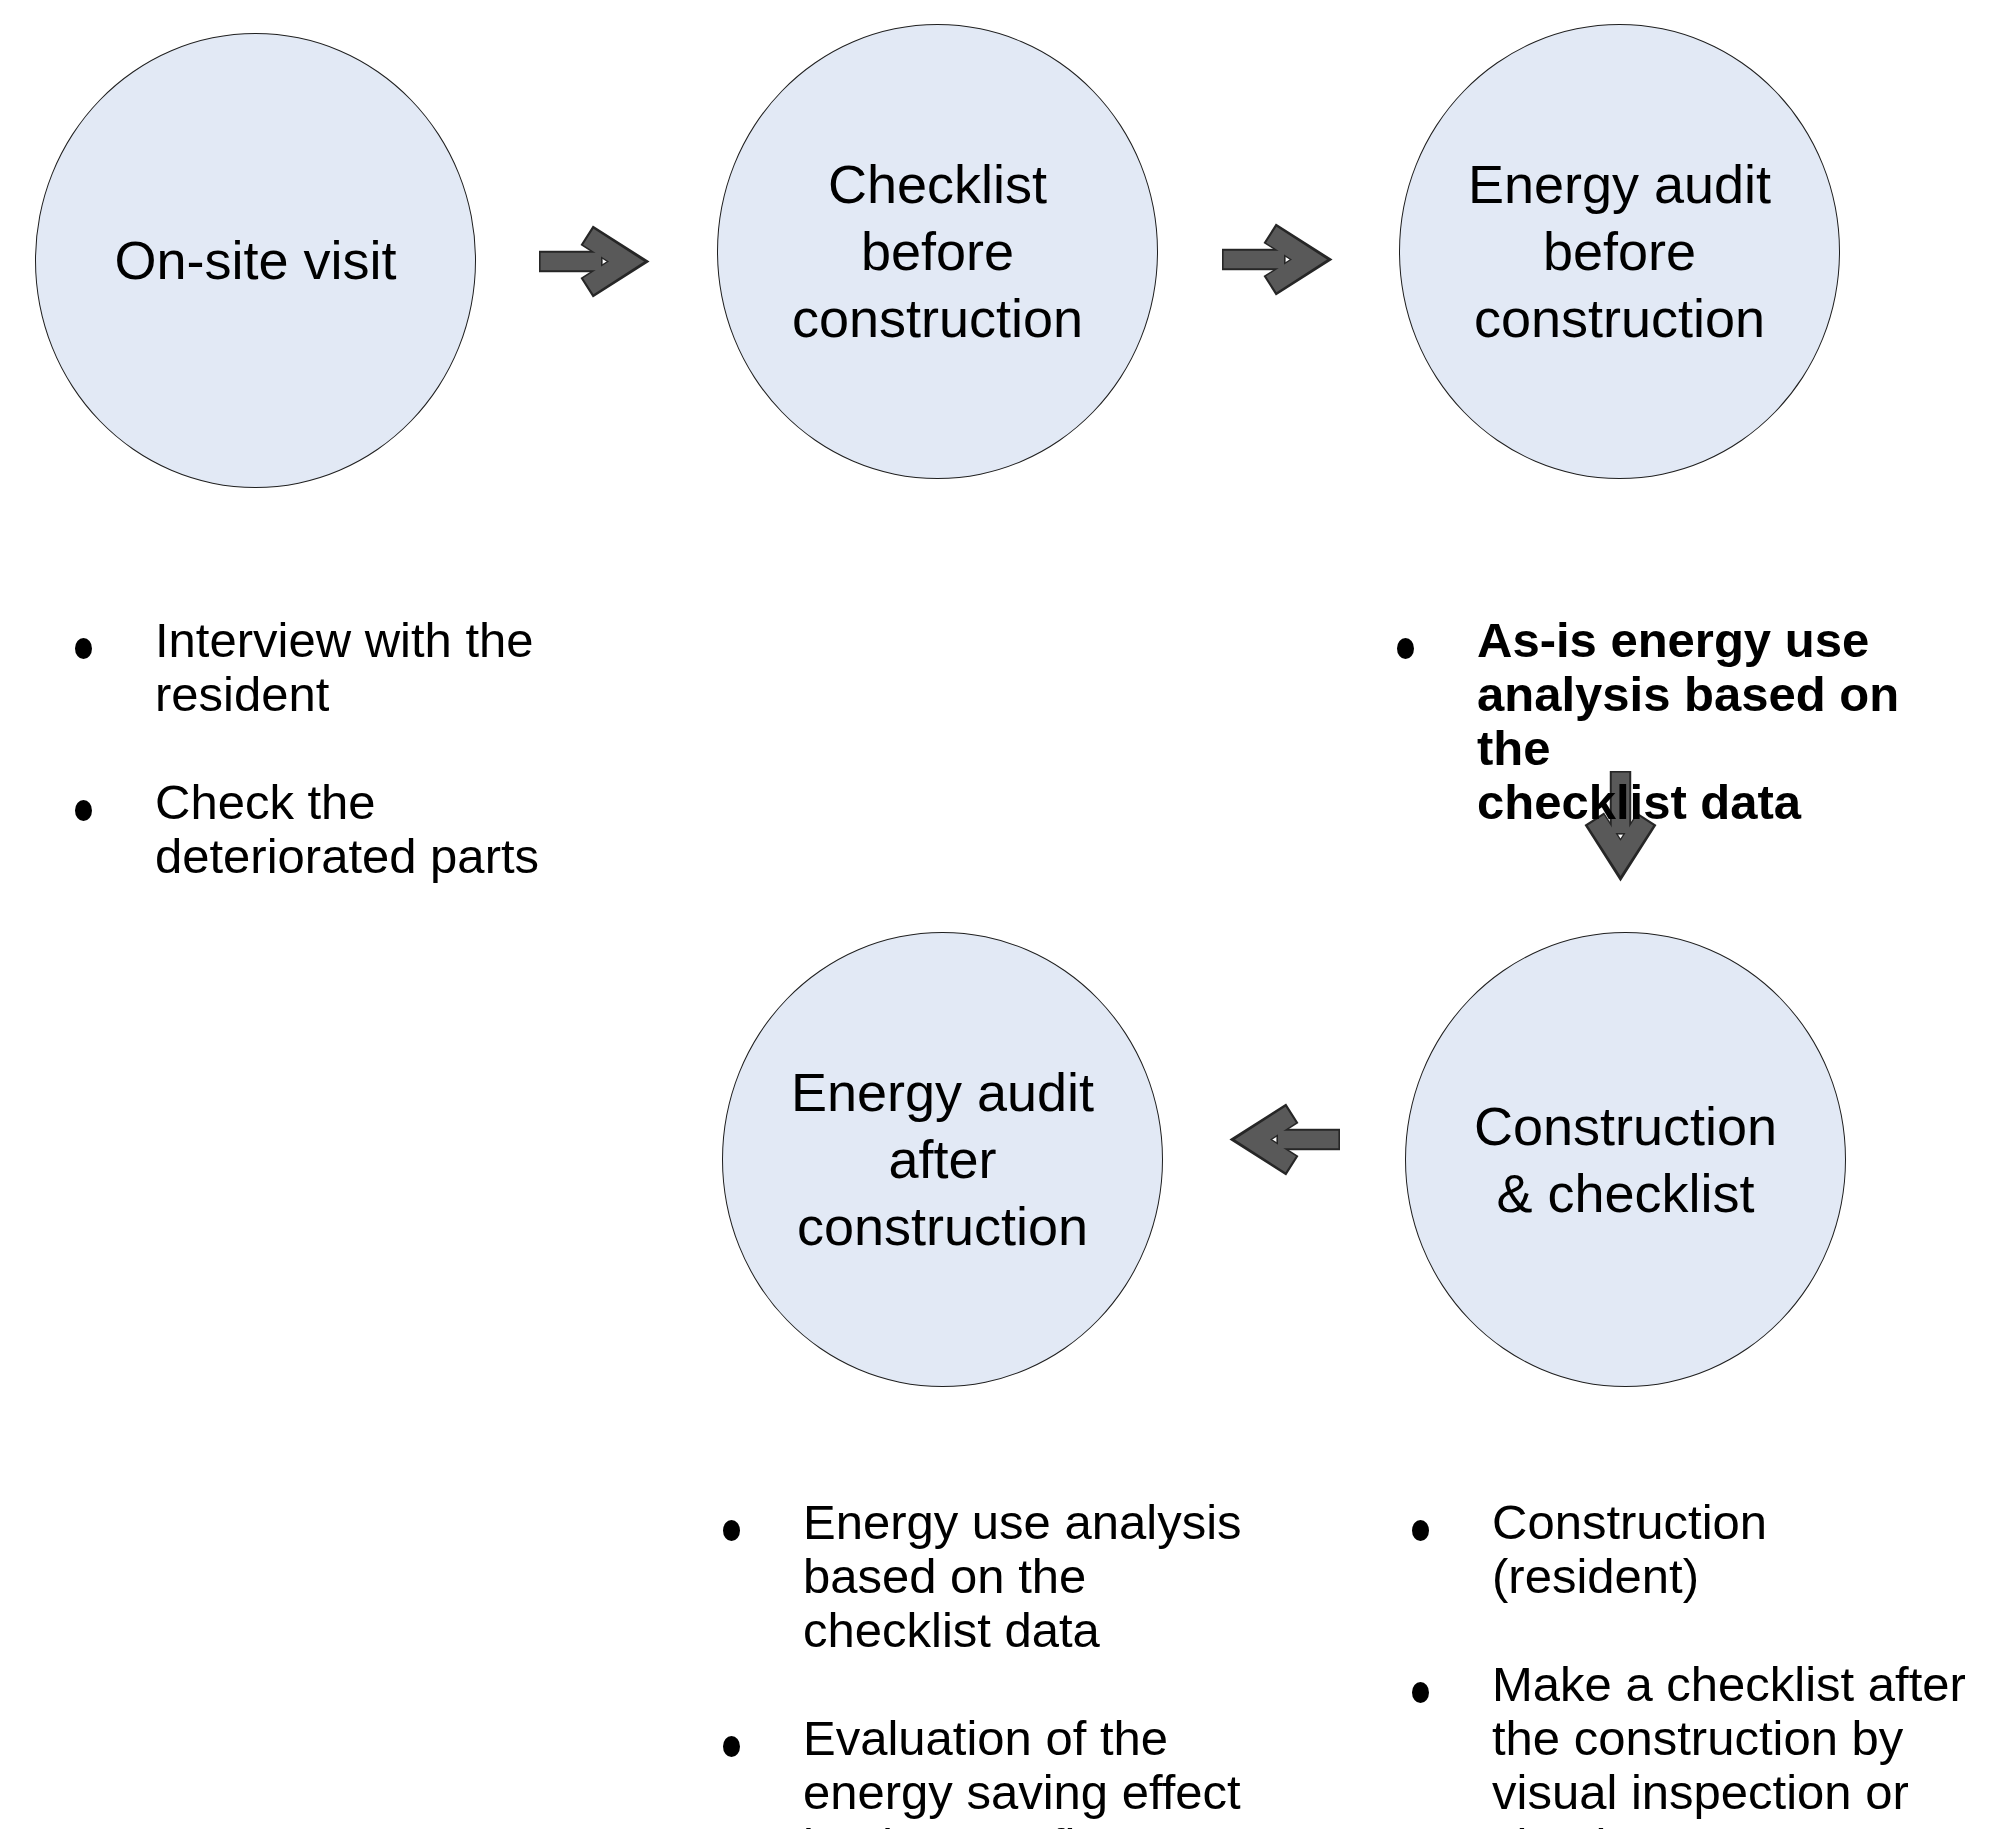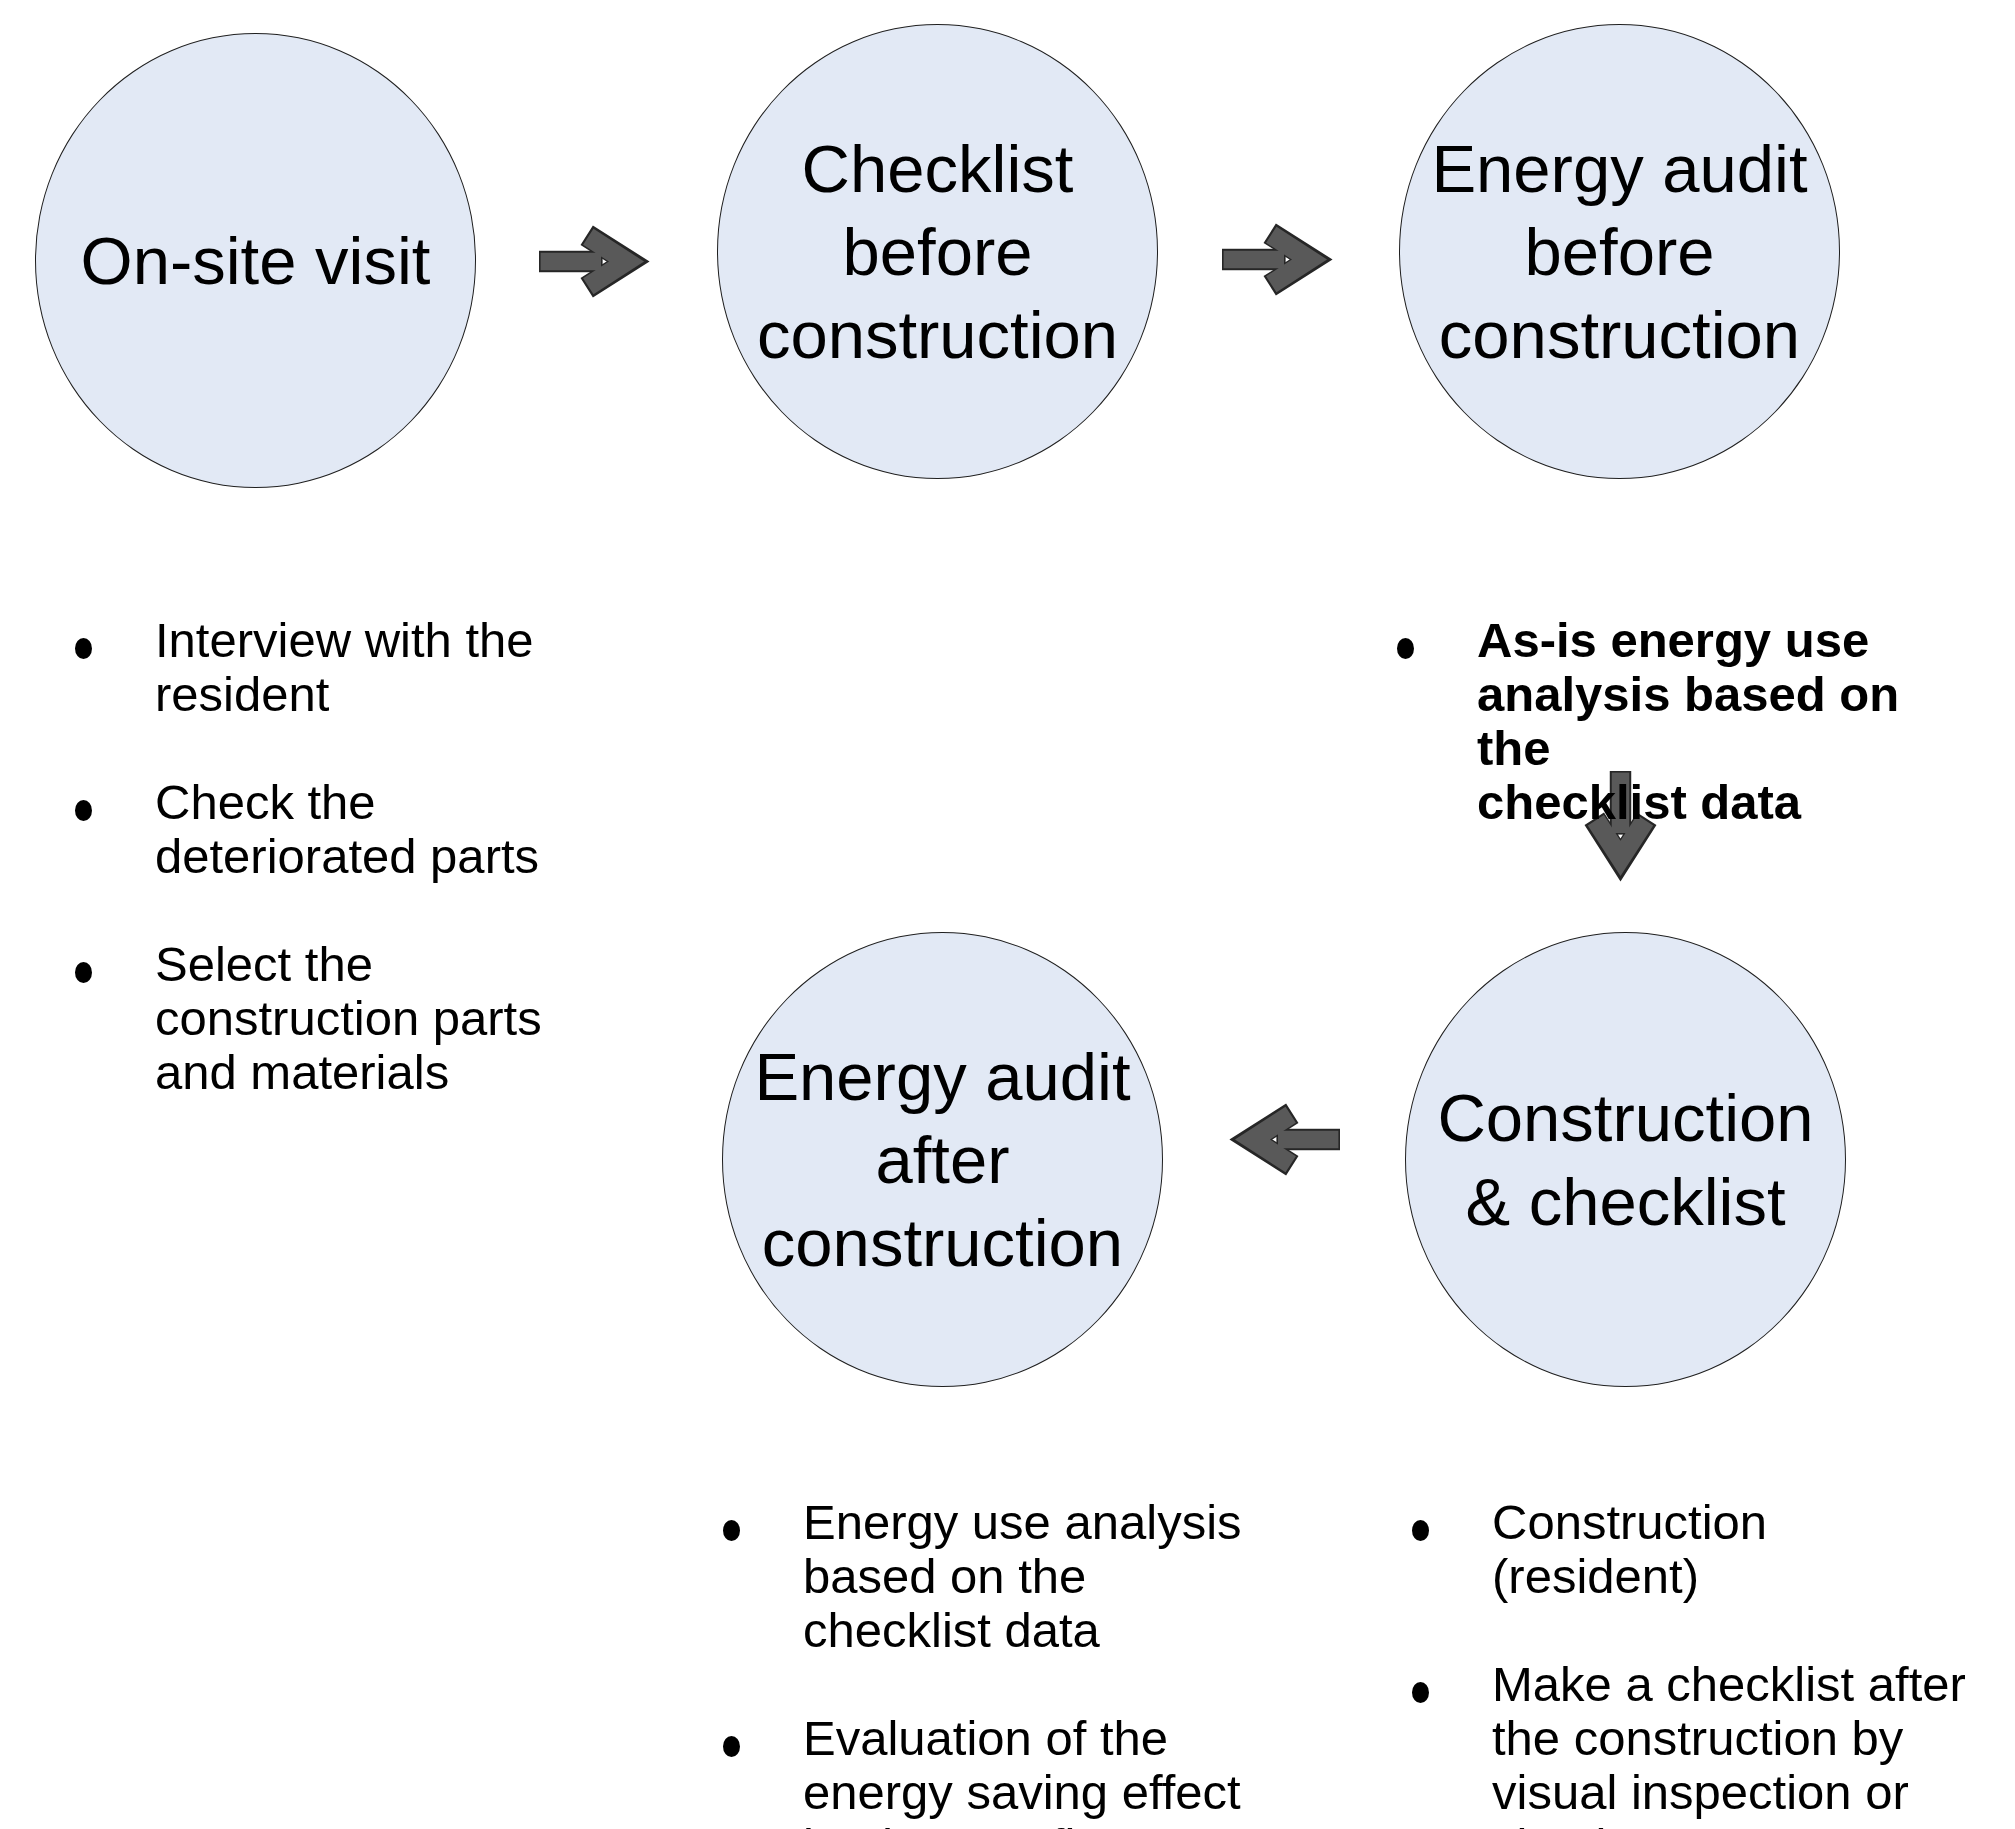--- a/index.html
+++ b/index.html
@@ -17,21 +17,21 @@
     width: 441px;
     height: 455px;
     border-radius: 50%;
     background: #e2e9f5;
     border: 1.6px solid #1f1f1f;
     box-sizing: border-box;
     display: flex;
     align-items: center;
     justify-content: center;
     text-align: center;
-    font-size: 67px;
+    font-size: 54px;
     line-height: 1.24;
     white-space: pre-line;
   }
   #node-1 { left: 35px;   top: 33px; }
   #node-2 { left: 717px;  top: 24px; }
   #node-3 { left: 1399px; top: 24px; }
   #node-5 { left: 722px;  top: 932px; }
   #node-4 { left: 1405px; top: 932px; }
 
   .arrow { position: absolute; }
@@ -130,23 +130,20 @@
       <path d="M60 12 L12 43 L60 74" fill="none" stroke="#595959" stroke-width="24" stroke-linejoin="miter"></path>
       <rect x="44" y="32" width="76" height="22" fill="#595959"></rect>
     </svg>
   </div>
 
   <ul class="blist" id="list-1">
     <li>Interview with the
 resident</li>
     <li>Check the
 deteriorated parts</li>
-    <li>Select the
-construction parts
-and materials</li>
   </ul>
 
 
   <ul class="blist" id="list-3">
     <li>As-is energy use
 analysis based on the
 checklist data</li>
   </ul>
 
   <ul class="blist" id="list-4">

